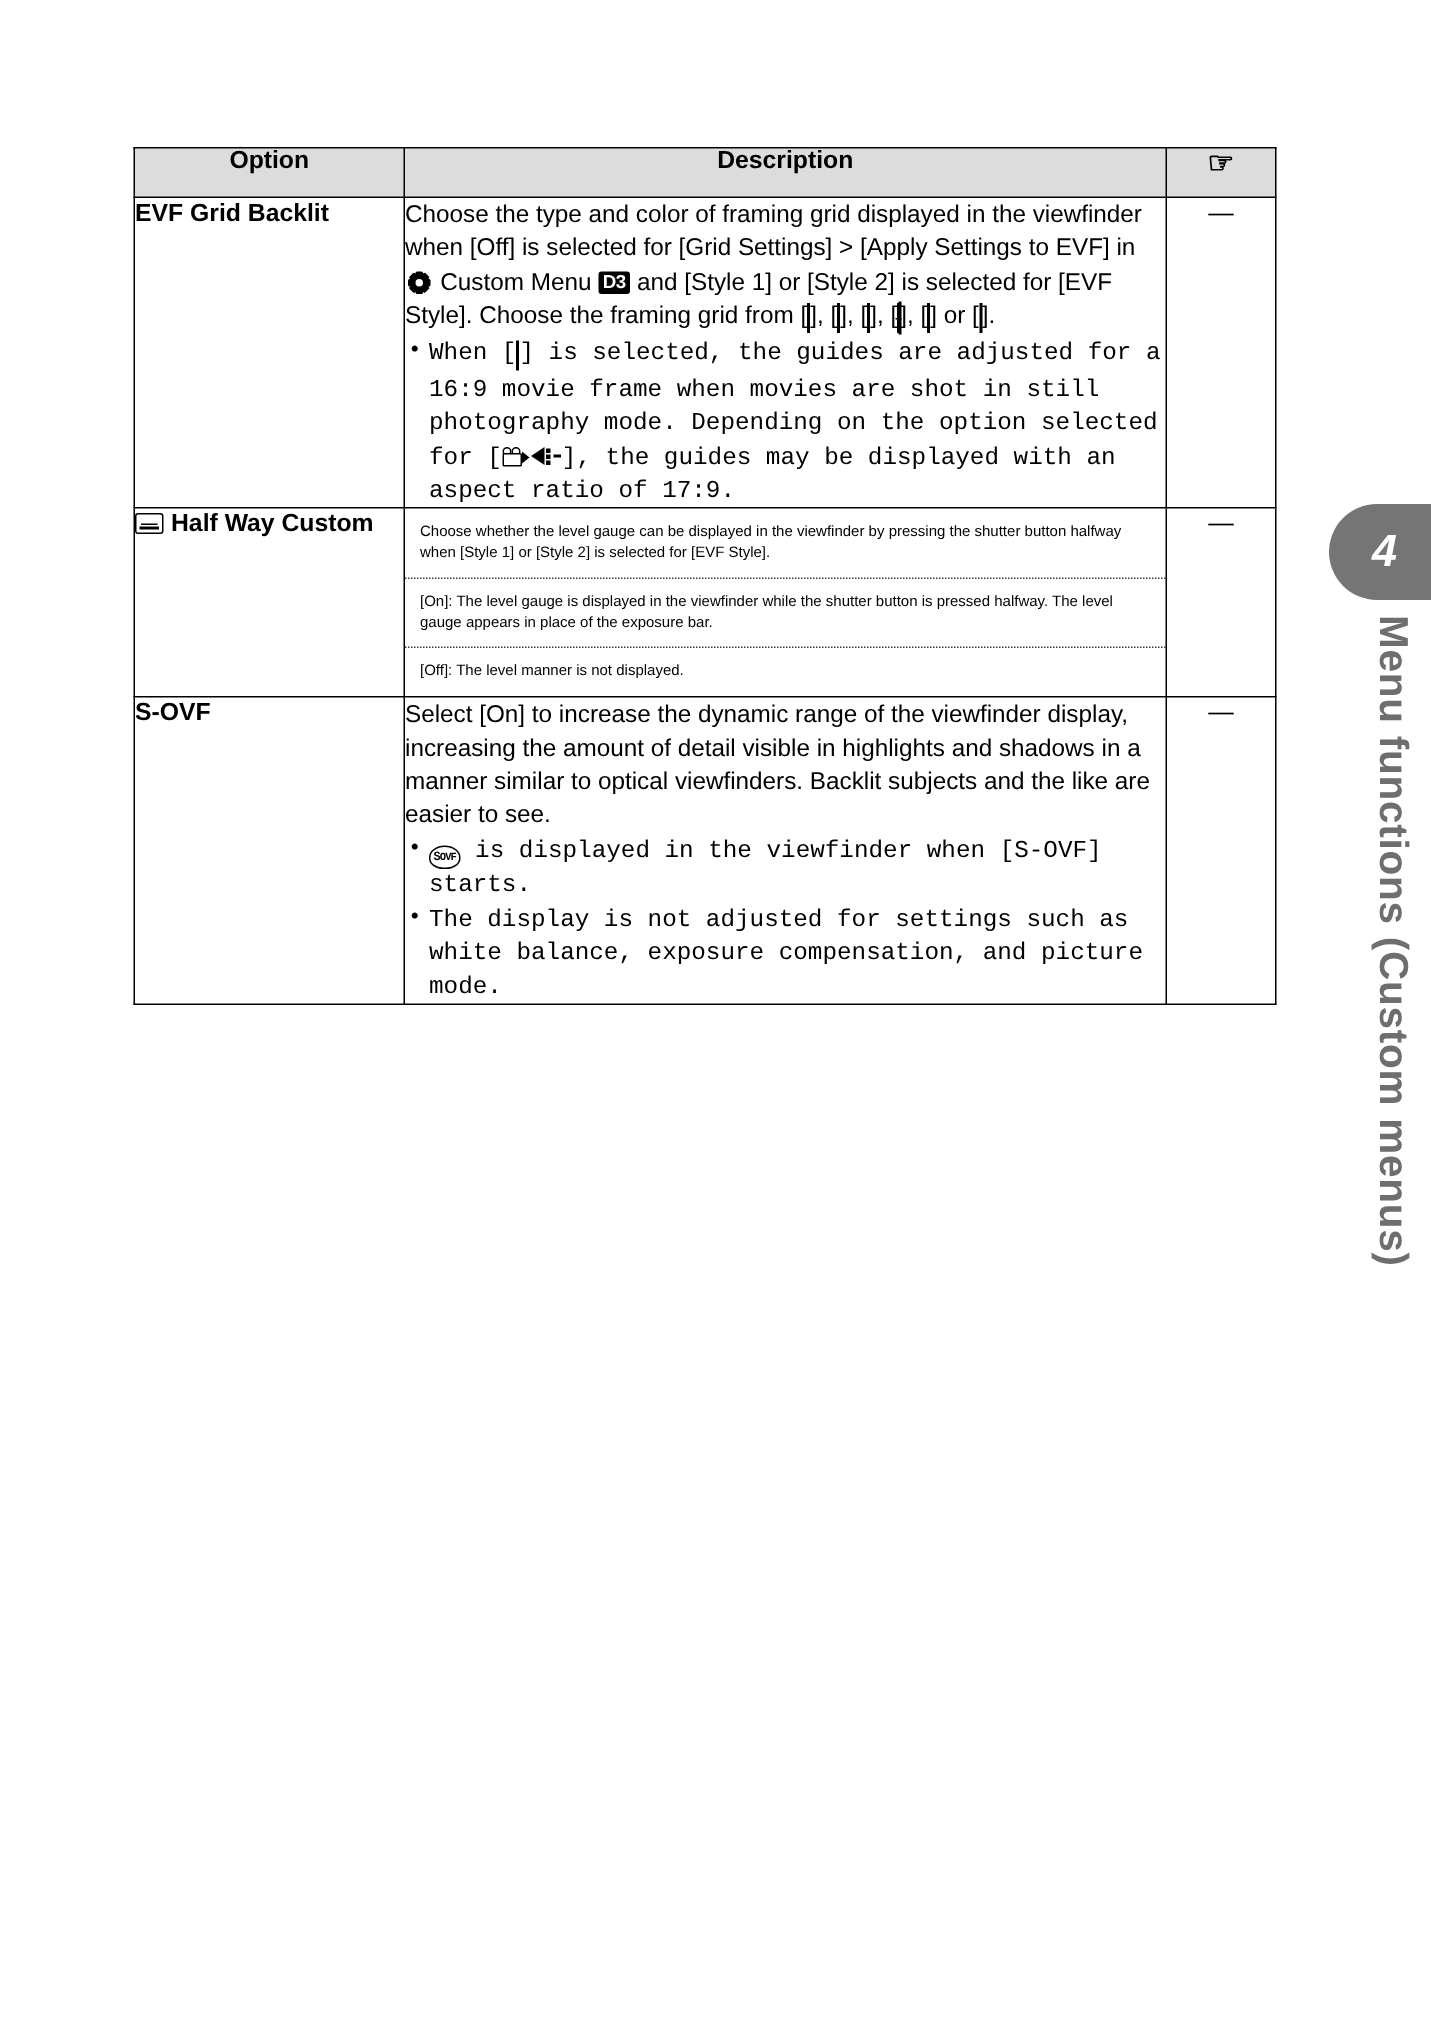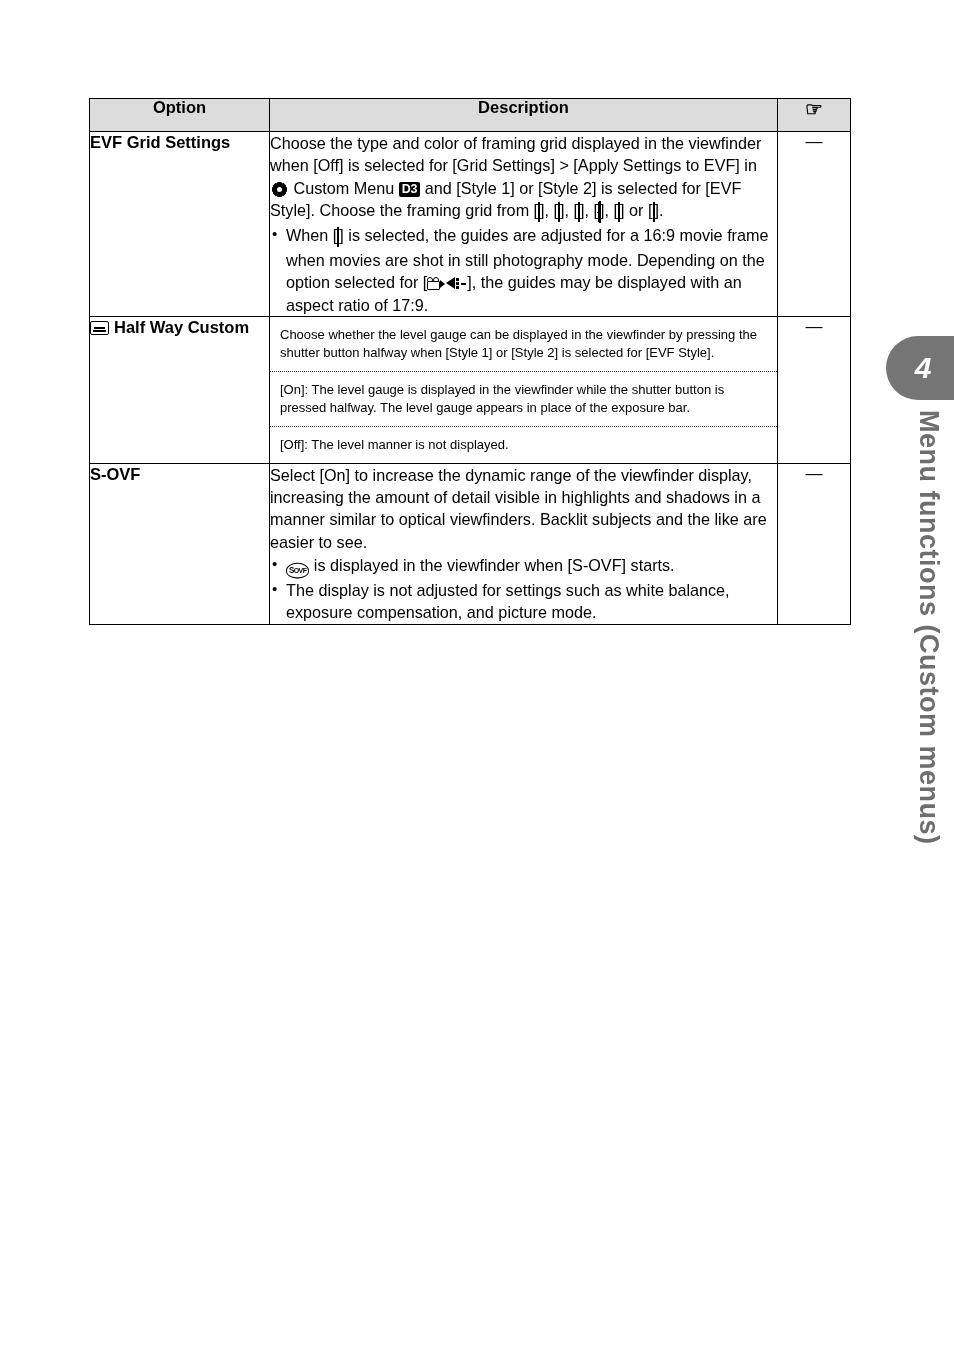--- a/index.html
+++ b/index.html
@@ -60,30 +60,30 @@
     line-height: 1.38;
     vertical-align: top;
   }
   td.ref-cell {
     text-align: center;
     vertical-align: middle;
     font-size: 17px;
   }
 
   
-  .sub-block { padding: 9px 8px 9px 10px; font-size: 13px; line-height: 1.38; }
+  .sub-block { padding: 9px 8px 9px 10px; font-size: 10px; line-height: 1.38; }
   .sub-block.first { padding-top: 9px; }
   .dotted-sep {
     border-top: 1.5px dotted #3b3b3b;
     height: 0; margin: 0;
   }
   .nopad { padding: 0 !important; }
 
   ul.bullets {
-    margin: 0; padding: 0; list-style: none;
+    margin: 0; padding: 0; list-style: none; font-family: Liberation Mono, monospace;
   }
   ul.bullets li {
     position: relative;
     padding-left: 16px;
     margin-top: 1px;
   }
   ul.bullets li:before {
     content: "\2022";
     position: absolute; left: 2px; top: 0;
     font-size: 15px;
@@ -306,21 +306,21 @@
         <th>Option</th>
         <th>Description</th>
         <th>
           <span class="hand-ic">☞</span>
         </th>
       </tr>
     </thead>
     <tbody>
 
       <tr>
-        <td class="option-cell">EVF Grid Settings</td>
+        <td class="option-cell">EVF Grid Backlit</td>
         <td class="desc-cell">
           <div>Choose the type and color of framing grid displayed in the
             viewfinder when [Off] is selected for [Grid Settings] &gt; [Apply
             Settings to EVF] in <span class="gear-ic"><s1></s1><s2></s2><s3></s3><s4></s4><b></b></span> Custom Menu <span class="badge-d3">D3</span> and [Style 1] or
             [Style 2] is selected for [EVF Style]. Choose the framing grid
             from [<span class="grid-ic g-dense"><i class="gv"></i><i class="gv"></i><i class="gv"></i><i class="gv"></i><i class="gh" style="top:20%"></i><i class="gh" style="top:40%"></i><i class="gh" style="top:60%"></i><i class="gh" style="top:80%"></i></span>], [<span class="grid-ic"><i class="gv" style="left:33%"></i><i class="gv" style="left:66%"></i><i class="gh" style="top:33%"></i><i class="gh" style="top:66%"></i></span>], [<span class="grid-ic"><i class="gv" style="left:30%"></i><i class="gv" style="left:62%"></i><i class="gh" style="top:36%"></i><i class="gh" style="top:70%"></i></span>], [<span class="grid-ic grid-cross"><i class="cv"></i><i class="ch"></i></span>], [<span class="grid-ic grid-x"><span class="dg dg1"></span><span class="dg dg2"></span></span>] or [<span class="frame-ic"><i class="t"></i><i class="b"></i></span>].</div>
           <ul class="bullets">
             <li>When [<span class="frame-ic"><i class="t"></i><i class="b"></i></span>] is selected, the guides are adjusted for a 16:9
               movie frame when movies are shot in still photography
               mode. Depending on the option selected for [<span class="movie-ic"><span class="reel1"></span><span class="reel2"></span><span class="body"></span><span class="lens"></span></span><span class="qual-ic"><span class="tri"></span><span class="b1"></span><span class="b2"></span><span class="b3"></span><span class="dash"></span></span>], the

